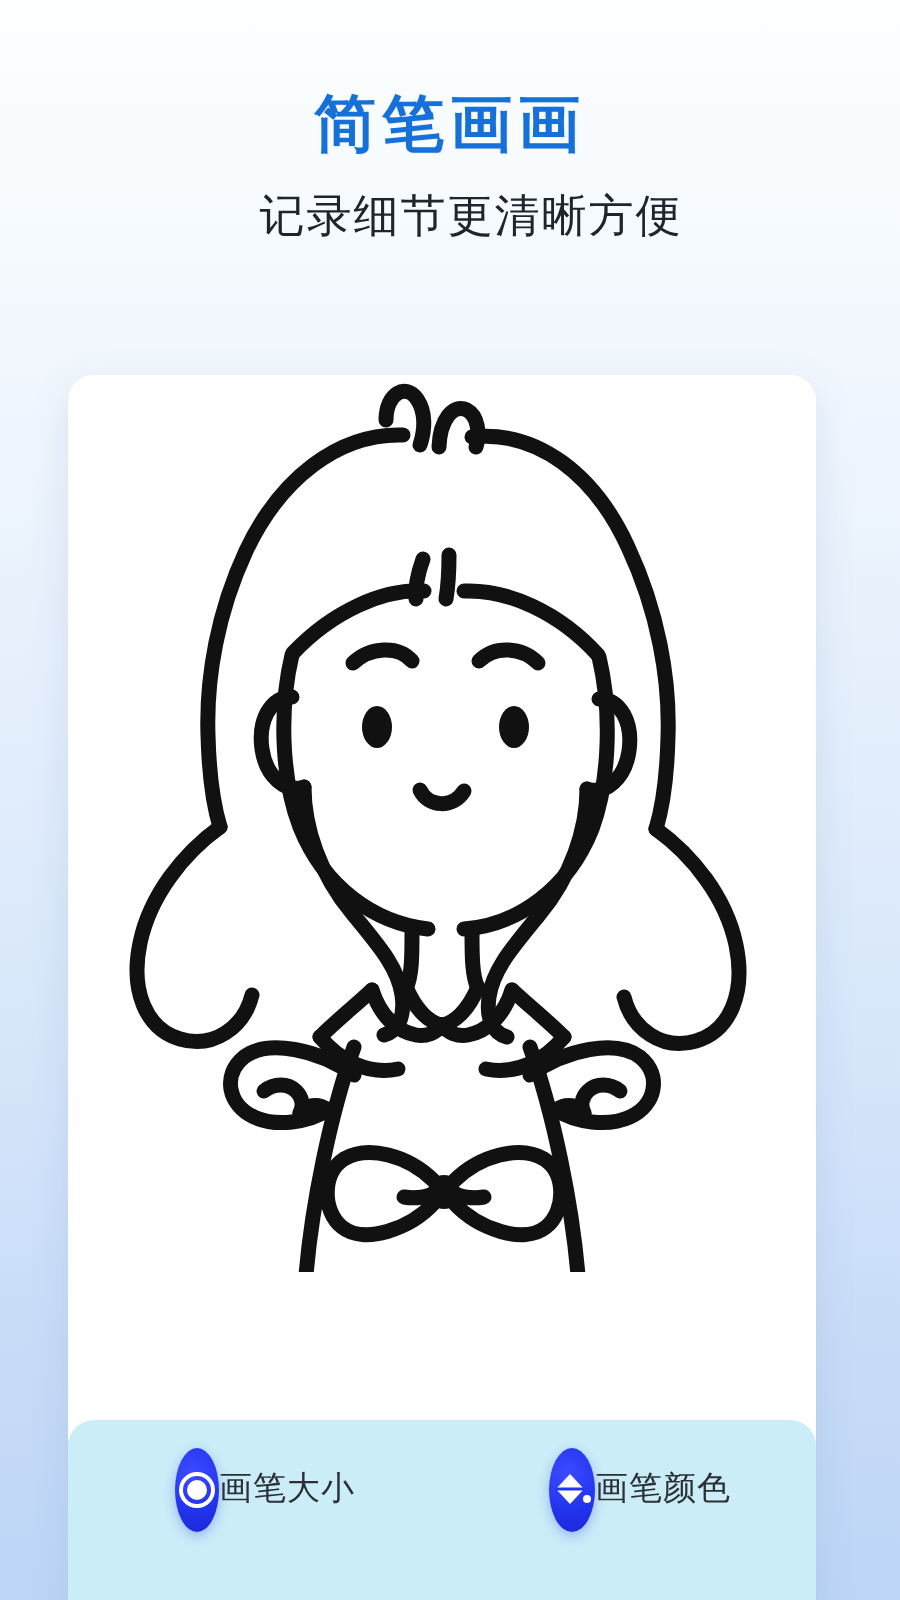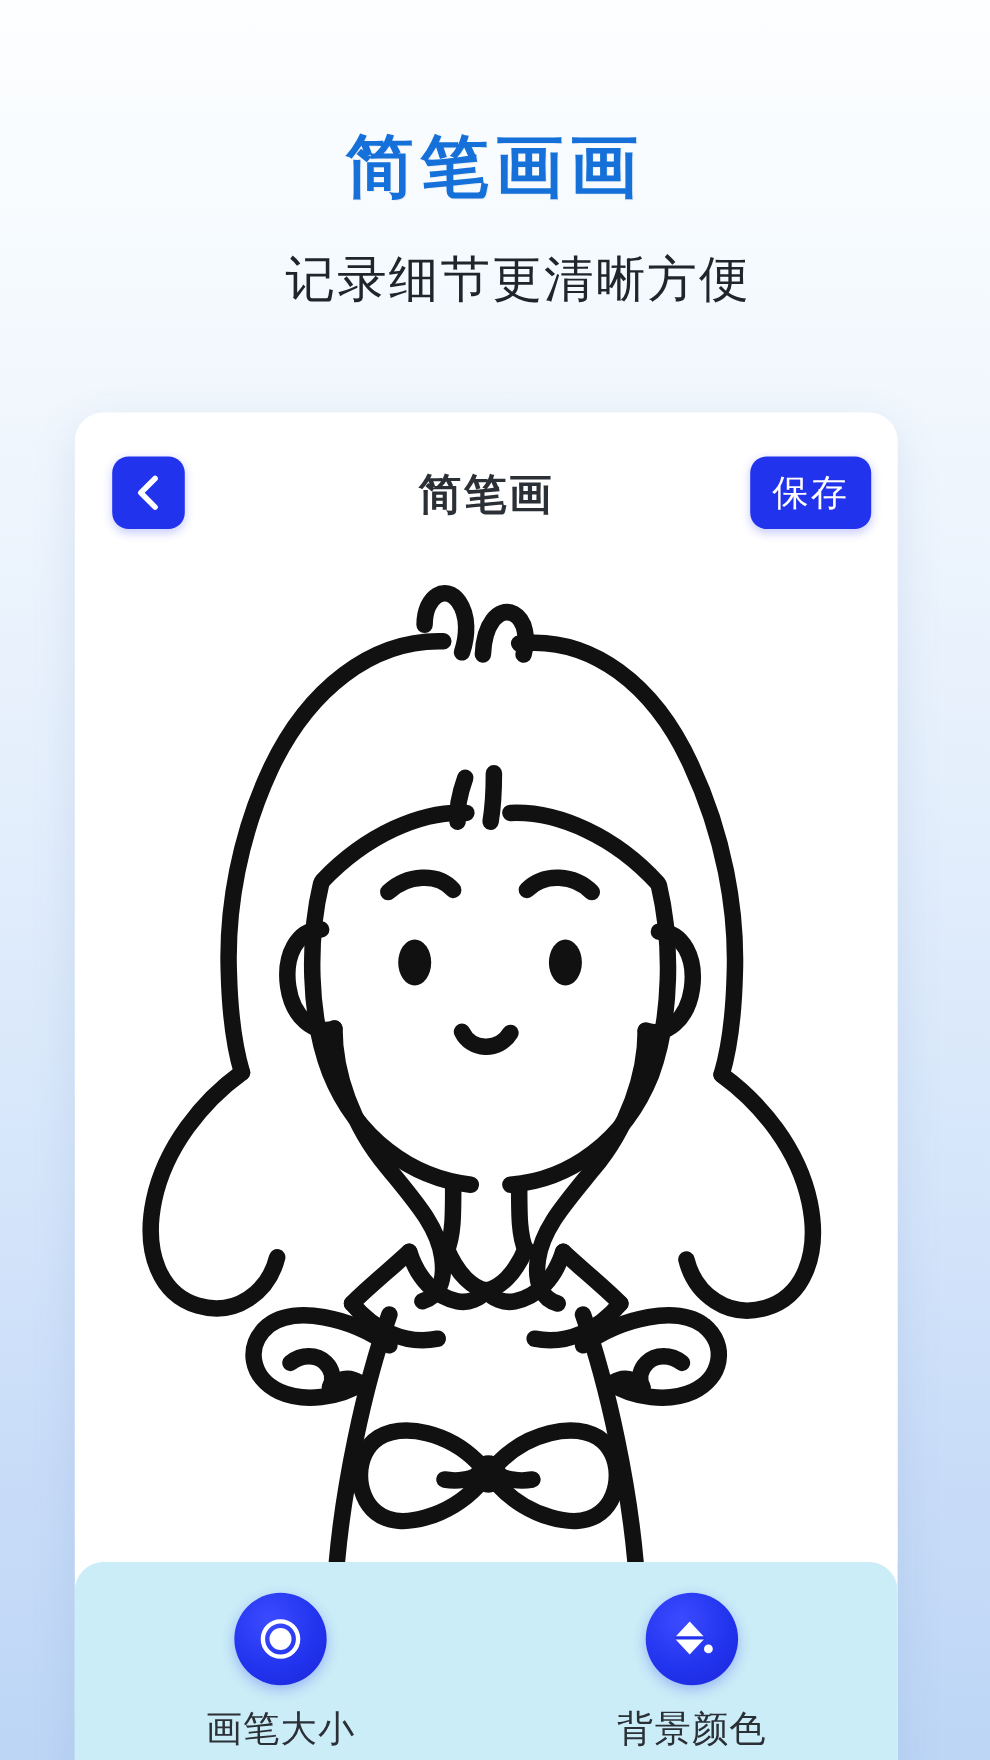--- a/index.html
+++ b/index.html
@@ -25,31 +25,31 @@
 
   
   .promo {
     position: absolute;
     left: 0; top: 0;
     width: 900px;
     text-align: center;
   }
   .promo-title {
     margin: 0;
-    padding-top: 116px;
+    padding-top: 88px;
     font-size: 62px;
     line-height: 1.15;
     font-weight: 700;
     letter-spacing: 6px;
     color: #1571d9;
     font-family: "DejaVu Serif", "Liberation Serif", serif;
     text-shadow: 1px 1px 0 rgba(0,0,0,0.05);
   }
   .promo-sub {
-    margin: 14px;
+    margin: 4px;
     padding-top: 26px;
     font-size: 45px;
     line-height: 1.2;
     font-weight: 500;
     letter-spacing: 2px;
     color: #20242b;
     padding-left: 42px;
   }
 
   
@@ -140,22 +140,21 @@
     border-radius: 26px 26px 0 0;
     display: flex;
     align-items: flex-start;
     justify-content: space-around;
     padding-top: 28px;
     box-sizing: border-box;
   }
   .tool {
     width: 160px;
     display: flex;
-    flex-direction: column;
-    align-items: center;
+    flex-direction: row;
     cursor: pointer;
     font-family: Liberation Serif, serif;
   }
   .tool-icon {
     width: 84px;
     height: 84px;
     border-radius: 50%;
     background: radial-gradient(circle at 38% 30%, #3a4bff 0%, #2233ee 58%, #1b27d6 100%);
     display: flex;
     align-items: center;
@@ -175,33 +174,20 @@
 </head>
 <body>
 
 <div class="promo">
   <h1 class="promo-title">简笔画画</h1>
   <p class="promo-sub">记录细节更清晰方便</p>
 </div>
 
 <div class="phone-card">
 
-  <div class="app-header">
-    <button class="back-btn">
-      <span>
-        <svg width="30" height="34" viewBox="0 0 30 34" fill="none">
-          <path d="M21 4 L8 17 L21 30" stroke="#ffffff" stroke-width="5" stroke-linecap="round" stroke-linejoin="round"></path>
-        </svg>
-      </span>
-    </button>
-
-    <div class="app-title">简笔画</div>
-
-    <button class="save-btn">保存</button>
-  </div>
 
   <div class="canvas-area">
     <svg viewBox="0 0 748 897" preserveAspectRatio="xMidYMid meet">
       <g fill="none" stroke="#111111" stroke-width="15" stroke-linecap="round" stroke-linejoin="round">
 
         <path d="M318 45 C 318 18, 338 8, 349 24 C 358 37, 357 55, 352 70"></path>
         <path d="M371 72 C 372 45, 385 28, 399 35 C 410 41, 412 58, 408 72"></path>
 
         <path d="M335 60 C 270 58, 212 104, 178 176
                  C 150 236, 138 302, 140 360
@@ -316,18 +302,18 @@
 
 
     <div class="tool">
       <div class="tool-icon">
         <svg width="46" height="46" viewBox="0 0 46 46">
           <path d="M21 7 L35 22 L21 37 L7 22 Z" fill="#ffffff"></path>
           <path d="M7 22 L35 22" stroke="#2233ee" stroke-width="3"></path>
           <circle cx="38" cy="32" r="4" fill="#ffffff"></circle>
         </svg>
       </div>
-      <div class="tool-label">背景颜色</div>
+      <div class="tool-label">画笔颜色</div>
     </div>
 
 
   </div>
 </div>
 
 </body></html>

